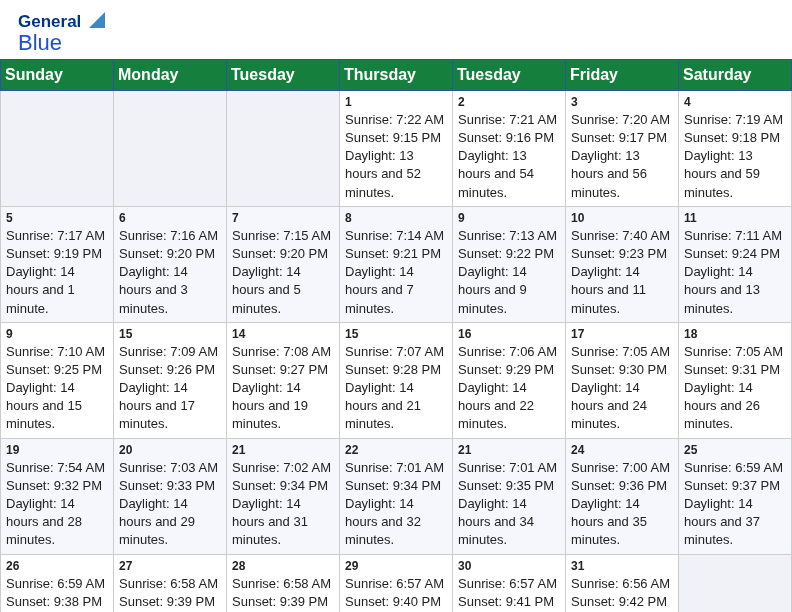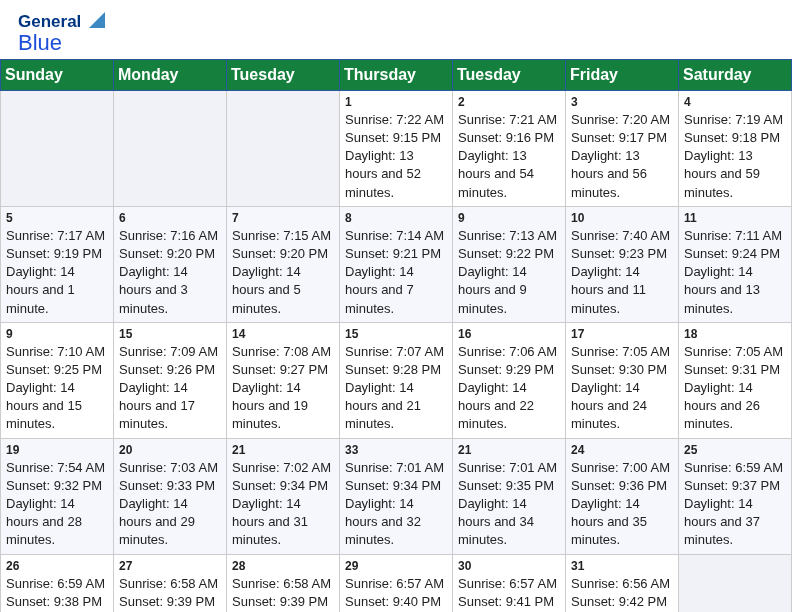--- a/index.html
+++ b/index.html
@@ -246,21 +246,21 @@
 Sunset: 9:33 PM
 Daylight: 14 hours and 29 minutes.</div>
         </td>
         <td>
           <span class="day-number">21</span>
           <div class="cell-content">Sunrise: 7:02 AM
 Sunset: 9:34 PM
 Daylight: 14 hours and 31 minutes.</div>
         </td>
         <td>
-          <span class="day-number">33</span>
+          <span class="day-number">22</span>
           <div class="cell-content">Sunrise: 7:01 AM
 Sunset: 9:34 PM
 Daylight: 14 hours and 32 minutes.</div>
         </td>
         <td>
           <span class="day-number">21</span>
           <div class="cell-content">Sunrise: 7:01 AM
 Sunset: 9:35 PM
 Daylight: 14 hours and 34 minutes.</div>
         </td>

